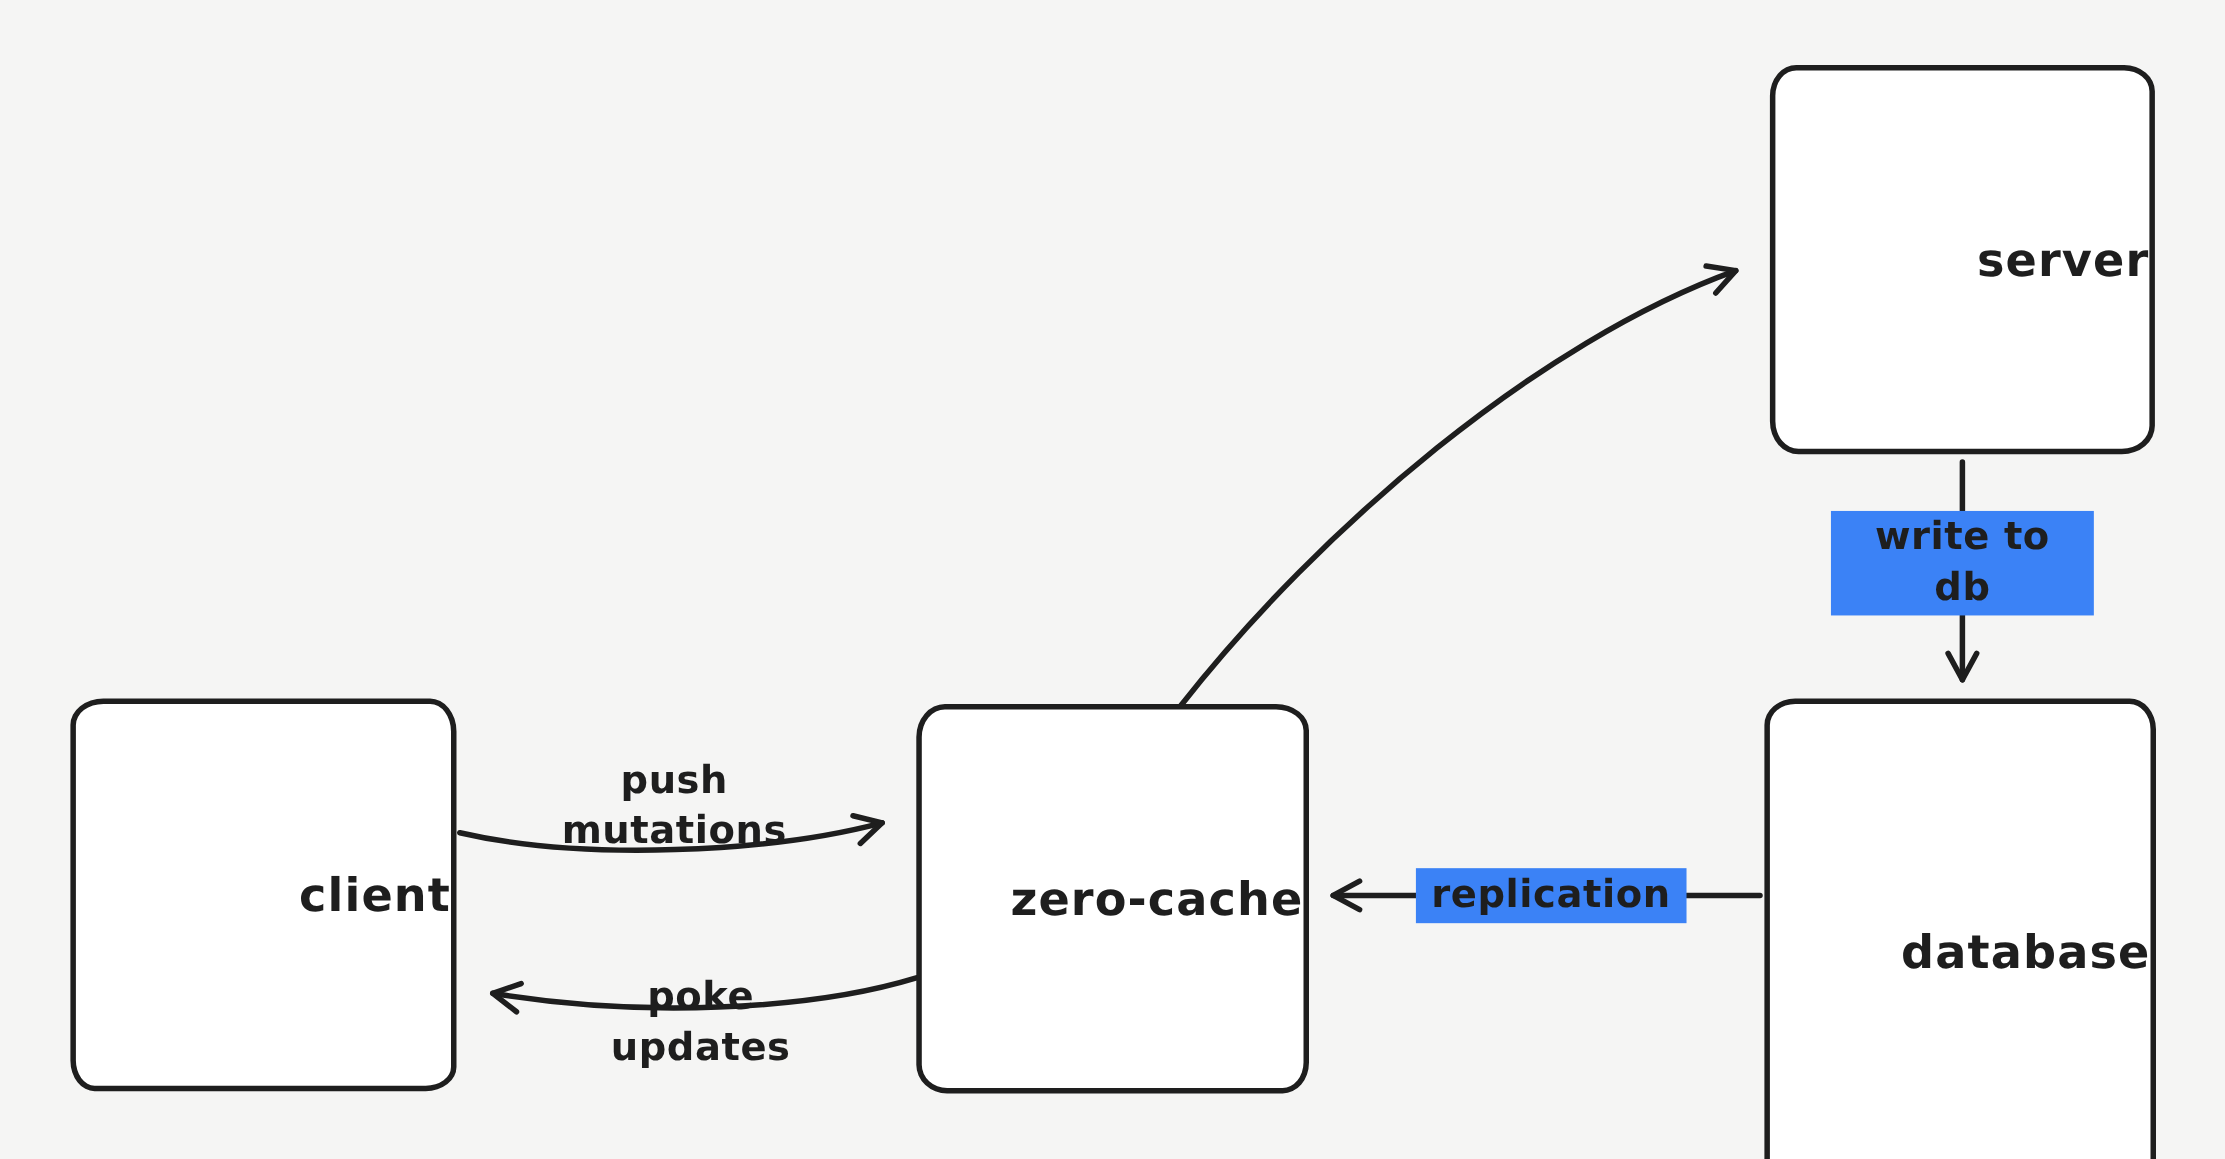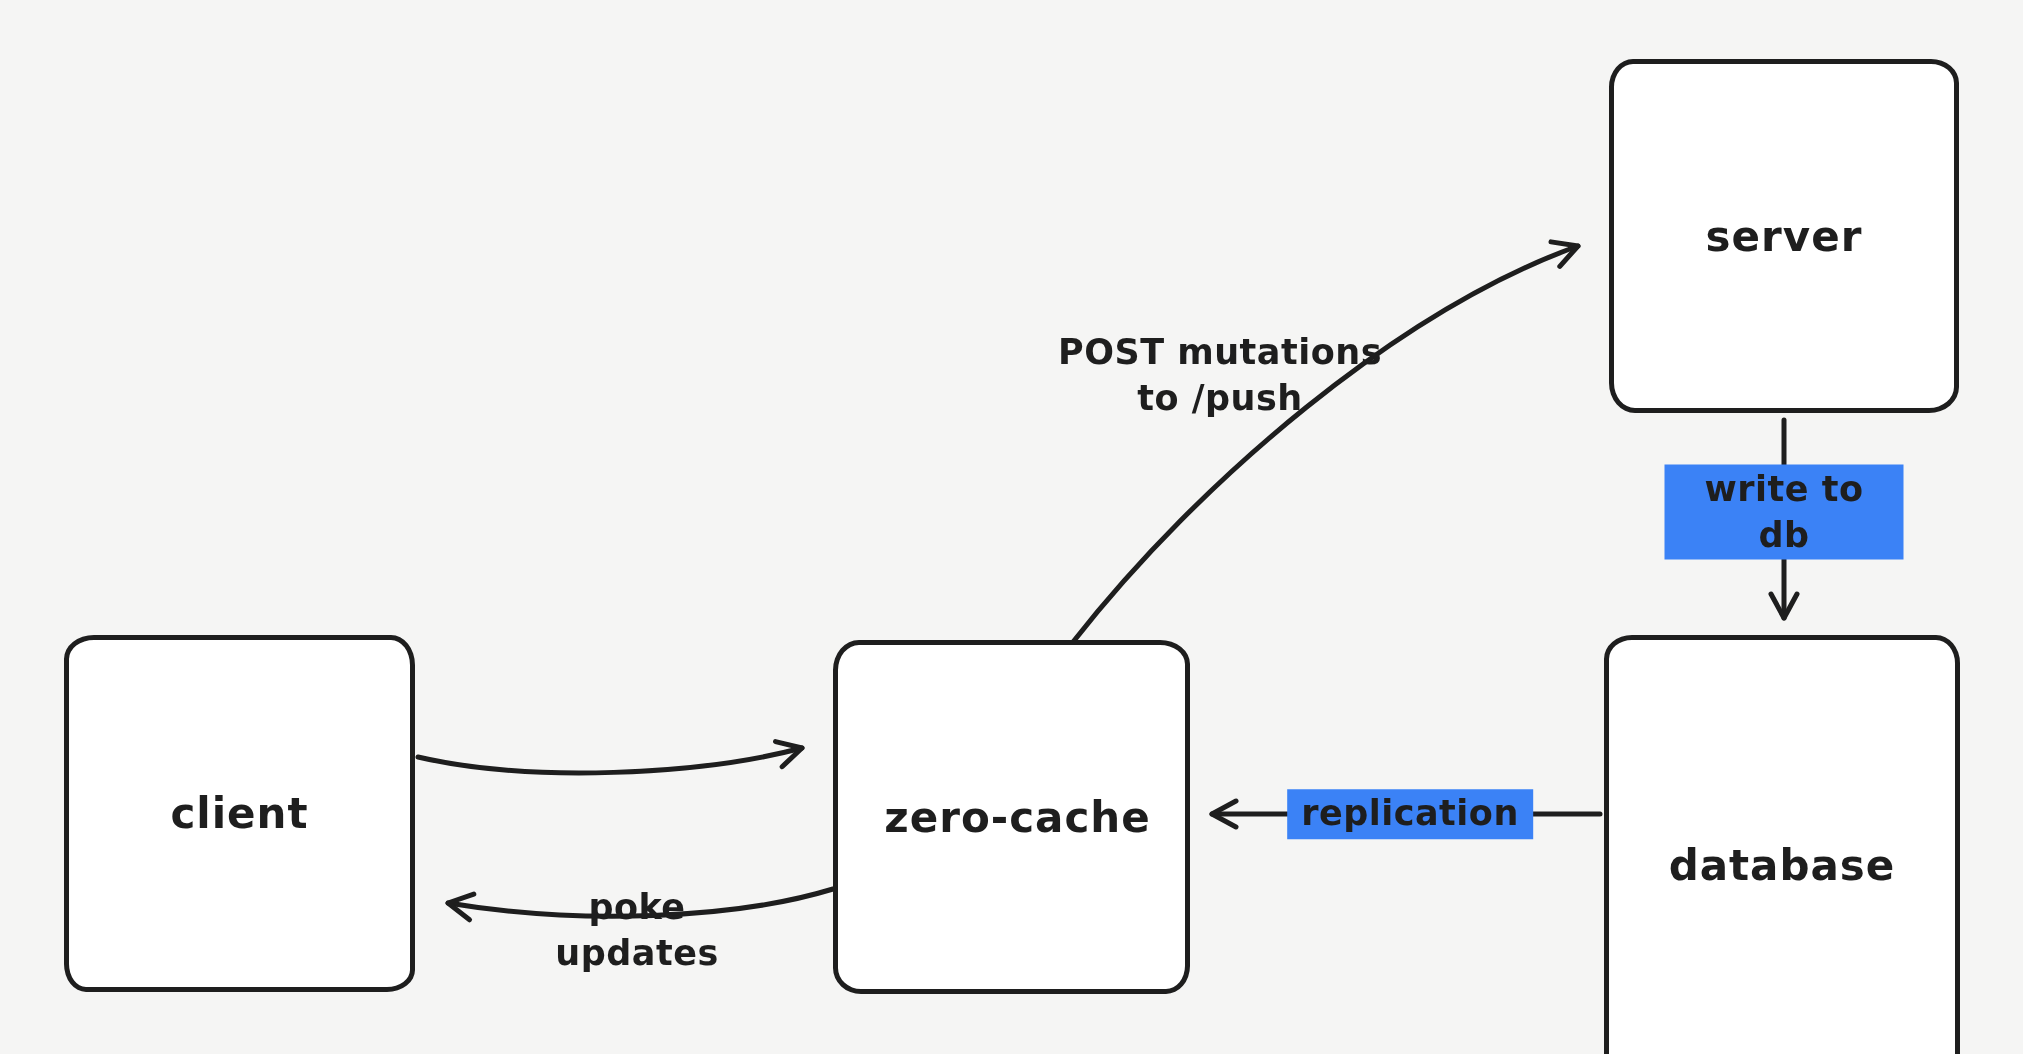--- a/index.html
+++ b/index.html
@@ -29,21 +29,21 @@
     stroke-width: 5;
     stroke-linecap: round;
     stroke-linejoin: round;
   }
   .node {
     position: absolute;
     background: #ffffff;
     border: 5px solid #1e1e1e;
     display: flex;
     align-items: center;
-    justify-content: center;
+    justify-content: flex-end;
     box-sizing: border-box;
   }
   .node-label {
     font-size: 42px;
     font-weight: 700;
     letter-spacing: 1px;
   }
   .node-client    { left: 64px;   top: 635px; width: 351px; height: 357px;
                     border-radius: 30px 24px 28px 22px / 24px 30px 22px 28px; }
   .node-zero-cache{ left: 833px;  top: 640px; width: 357px; height: 354px;
@@ -104,24 +104,24 @@
   </div>
 
   <div class="node node-server">
     <span class="node-label">server</span>
   </div>
 
   <div class="node node-database">
     <span class="node-label">database</span>
   </div>
 
+  <div class="edge-label label-push">push
+mutations</div>
 
   <div class="edge-label label-poke">poke
 updates</div>
 
-  <div class="edge-label label-post">POST mutations
-to /push</div>
 
   <div class="edge-label label-write masked">write to db</div>
 
   <div class="edge-label label-replication masked">replication</div>
 
 </div>
 
 </body></html>

